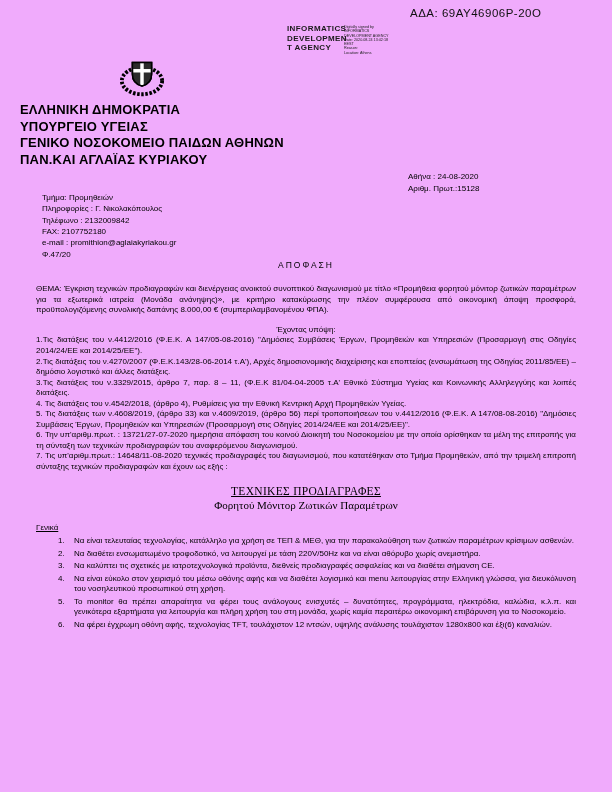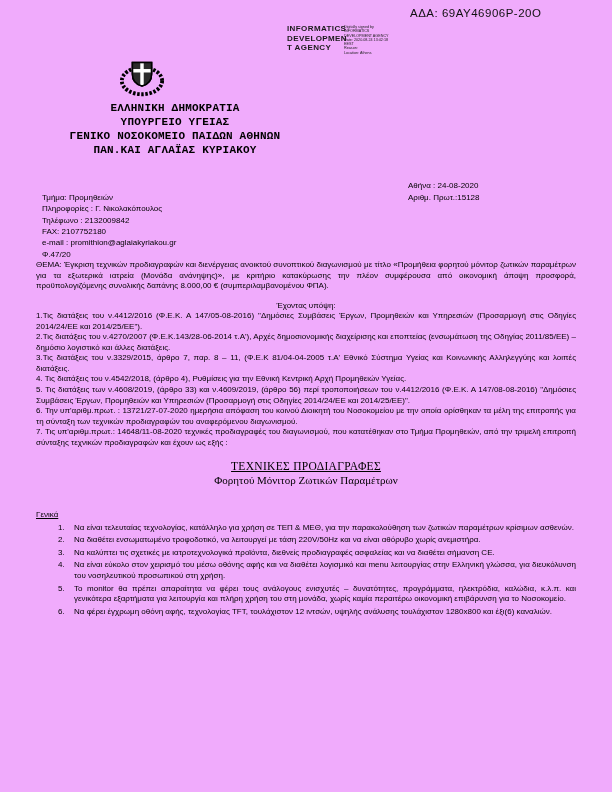--- a/index.html
+++ b/index.html
@@ -25,31 +25,30 @@
   }
   .stamp-detail{
     position:absolute;top:25px;left:344px;
     font-size:6px;line-height:1.15;color:#222;
     transform:scale(0.62);transform-origin:left top;
     width:110px;white-space:nowrap;
   }
   .emblem{position:absolute;top:54px;left:118px;}
   .header-block{
     position:absolute;top:102px;left:20px;width:310px;
-    text-align:center;font-weight:bold;
-    font-size:11px;line-height:1.27;letter-spacing:0.2px;
+    font-weight:bold;
+    font-size:13px;line-height:1.27;letter-spacing:0.2px;
     white-space:nowrap;
-    font-family:Liberation Mono, monospace;
   }
   .contact{
     position:absolute;top:192px;left:42px;
     font-size:8px;line-height:1.42;color:#000;
   }
   .dateblock{
-    position:absolute;top:180px;left:408px;
+    position:absolute;top:171px;left:408px;
     font-size:8px;line-height:1.5;
   }
   
   .content{
     position:absolute;top:260px;left:36px;width:540px;
     font-size:8px;line-height:1.32;
   }
   .apofasi{
     text-align:center;font-size:8.5px;letter-spacing:2px;
     margin:0 0 13px 0;
@@ -57,21 +56,21 @@
   .thema{text-align:justify;margin:0;}
   .having{margin:9px 0 0 0;text-align:center;}
   .legal-item{text-align:justify;margin:0;}
   .tech-head{
     margin-top:11px;text-align:center;
     font-family:"Liberation Serif","DejaVu Serif",serif;
     font-weight:normal;
   }
   .tech-title{font-size:11.5px;text-decoration:underline;letter-spacing:0.3px;}
   .tech-sub{font-size:11px;line-height:1.25;}
-  .genika{margin-top:22px;text-decoration:underline;}
+  .genika{margin-top:11px;text-decoration:underline;}
   .spec-list{margin-top:2px;margin-left:22px;}
   .spec-row{display:flex;margin-bottom:2px;}
   .spec-num{flex:0 0 16px;text-align:left;}
   .spec-text{flex:1;text-align:justify;}
 </style>
 </head>
 <body>
 
 <div class="page">
 
@@ -119,20 +118,21 @@
     <div>Φ.47/20</div>
   </div>
 
   <div class="dateblock">
     <div>Αθήνα : 24-08-2020</div>
     <div>Αριθμ. Πρωτ.:15128</div>
   </div>
 
   <div class="content">
 
+    <div class="apofasi">ΑΠΟΦΑΣΗ</div>
 
     <p class="thema">ΘΕΜΑ: Έγκριση τεχνικών προδιαγραφών και διενέργειας ανοικτού συνοπτικού διαγωνισμού με τίτλο «Προμήθεια φορητού μόνιτορ ζωτικών παραμέτρων για τα εξωτερικά ιατρεία (Μονάδα ανάνηψης)», με κριτήριο κατακύρωσης την πλέον συμφέρουσα από οικονομική άποψη προσφορά, προϋπολογιζόμενης συνολικής δαπάνης 8.000,00 € (συμπεριλαμβανομένου ΦΠΑ).</p>
 
     <div class="having">Έχοντας υπόψη:</div>
 
     <div>
       <p class="legal-item">1.Τις διατάξεις του ν.4412/2016 (Φ.Ε.Κ. Α 147/05-08-2016) "Δημόσιες Συμβάσεις Έργων, Προμηθειών και Υπηρεσιών (Προσαρμογή στις Οδηγίες 2014/24/ΕΕ και 2014/25/ΕΕ").</p>
       <p class="legal-item">2.Τις διατάξεις του ν.4270/2007 (Φ.Ε.Κ.143/28-06-2014 τ.Α'), Αρχές δημοσιονομικής διαχείρισης και εποπτείας (ενσωμάτωση της Οδηγίας 2011/85/ΕΕ) – δημόσιο λογιστικό και άλλες διατάξεις.</p>
       <p class="legal-item">3.Τις διατάξεις του ν.3329/2015, άρθρο 7, παρ. 8 – 11, (Φ.Ε.Κ 81/04-04-2005 τ.Α' Εθνικό Σύστημα Υγείας και Κοινωνικής Αλληλεγγύης και λοιπές διατάξεις.</p>
       <p class="legal-item">4. Τις διατάξεις του ν.4542/2018, (άρθρο 4), Ρυθμίσεις για την Εθνική Κεντρική Αρχή Προμηθειών Υγείας.</p>

